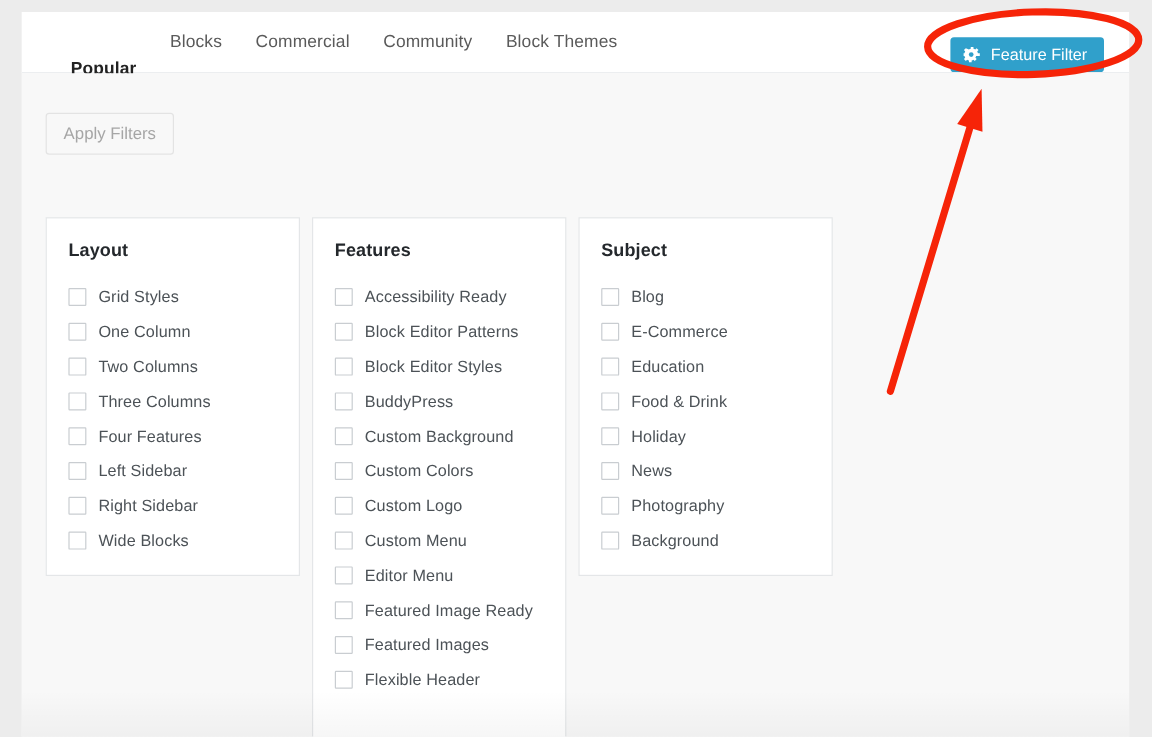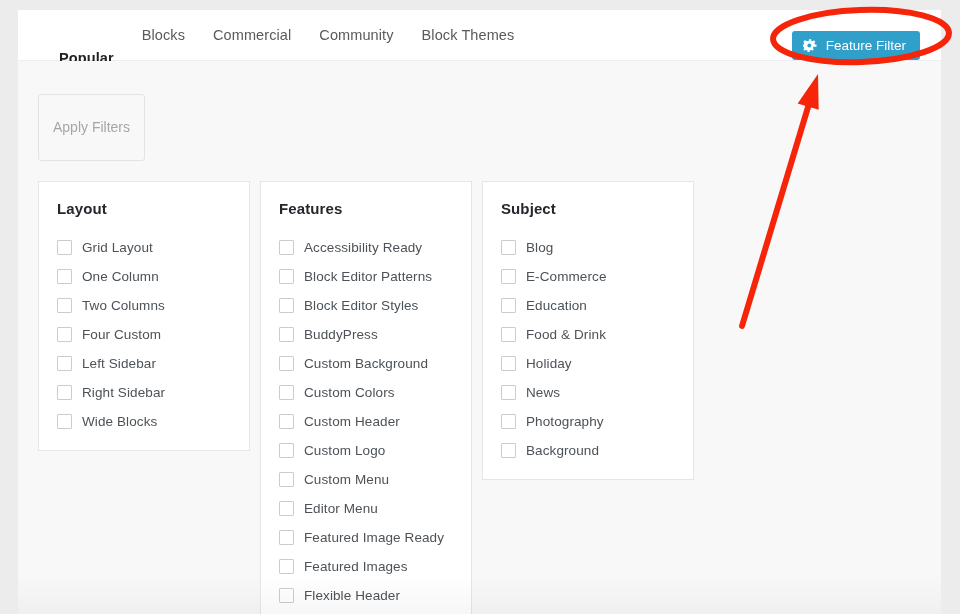--- a/index.html
+++ b/index.html
@@ -105,21 +105,21 @@
   #filter-body {
     position: relative;
     background: #f8f8f8;
     height: 554px;
   }
 
   #apply-filters {
     position: absolute;
     left: 20px;
     top: 33px;
-    padding: 24px 14px;
+    padding: 8px 14px;
     font-size: 14px;
     font-family: "Liberation Sans", "DejaVu Sans", sans-serif;
     color: #a6a6a6;
     background: #f8f8f8;
     border: 1px solid #e3e3e3;
     border-radius: 3px;
     cursor: pointer;
     line-height: 1.2;
   }
 
@@ -216,33 +216,37 @@
 
     <div id="filter-body">
 
       <button id="apply-filters">Apply Filters</button>
 
       <div id="filter-groups">
           <div class="filter-card">
             <h3>Layout</h3>
             <label class="filter-item">
               <span class="cb"></span>
-              <span class="lbl">Grid Layout</span>
+              <span class="lbl">Grid Styles</span>
             </label>
             <label class="filter-item">
               <span class="cb"></span>
               <span class="lbl">One Column</span>
             </label>
             <label class="filter-item">
               <span class="cb"></span>
               <span class="lbl">Two Columns</span>
             </label>
             <label class="filter-item">
               <span class="cb"></span>
-              <span class="lbl">Four Custom</span>
+              <span class="lbl">Three Columns</span>
+            </label>
+            <label class="filter-item">
+              <span class="cb"></span>
+              <span class="lbl">Four Features</span>
             </label>
             <label class="filter-item">
               <span class="cb"></span>
               <span class="lbl">Left Sidebar</span>
             </label>
             <label class="filter-item">
               <span class="cb"></span>
               <span class="lbl">Right Sidebar</span>
             </label>
             <label class="filter-item">
@@ -268,24 +272,20 @@
               <span class="cb"></span>
               <span class="lbl">BuddyPress</span>
             </label>
             <label class="filter-item">
               <span class="cb"></span>
               <span class="lbl">Custom Background</span>
             </label>
             <label class="filter-item">
               <span class="cb"></span>
               <span class="lbl">Custom Colors</span>
-            </label>
-            <label class="filter-item">
-              <span class="cb"></span>
-              <span class="lbl">Custom Header</span>
             </label>
             <label class="filter-item">
               <span class="cb"></span>
               <span class="lbl">Custom Logo</span>
             </label>
             <label class="filter-item">
               <span class="cb"></span>
               <span class="lbl">Custom Menu</span>
             </label>
             <label class="filter-item">

